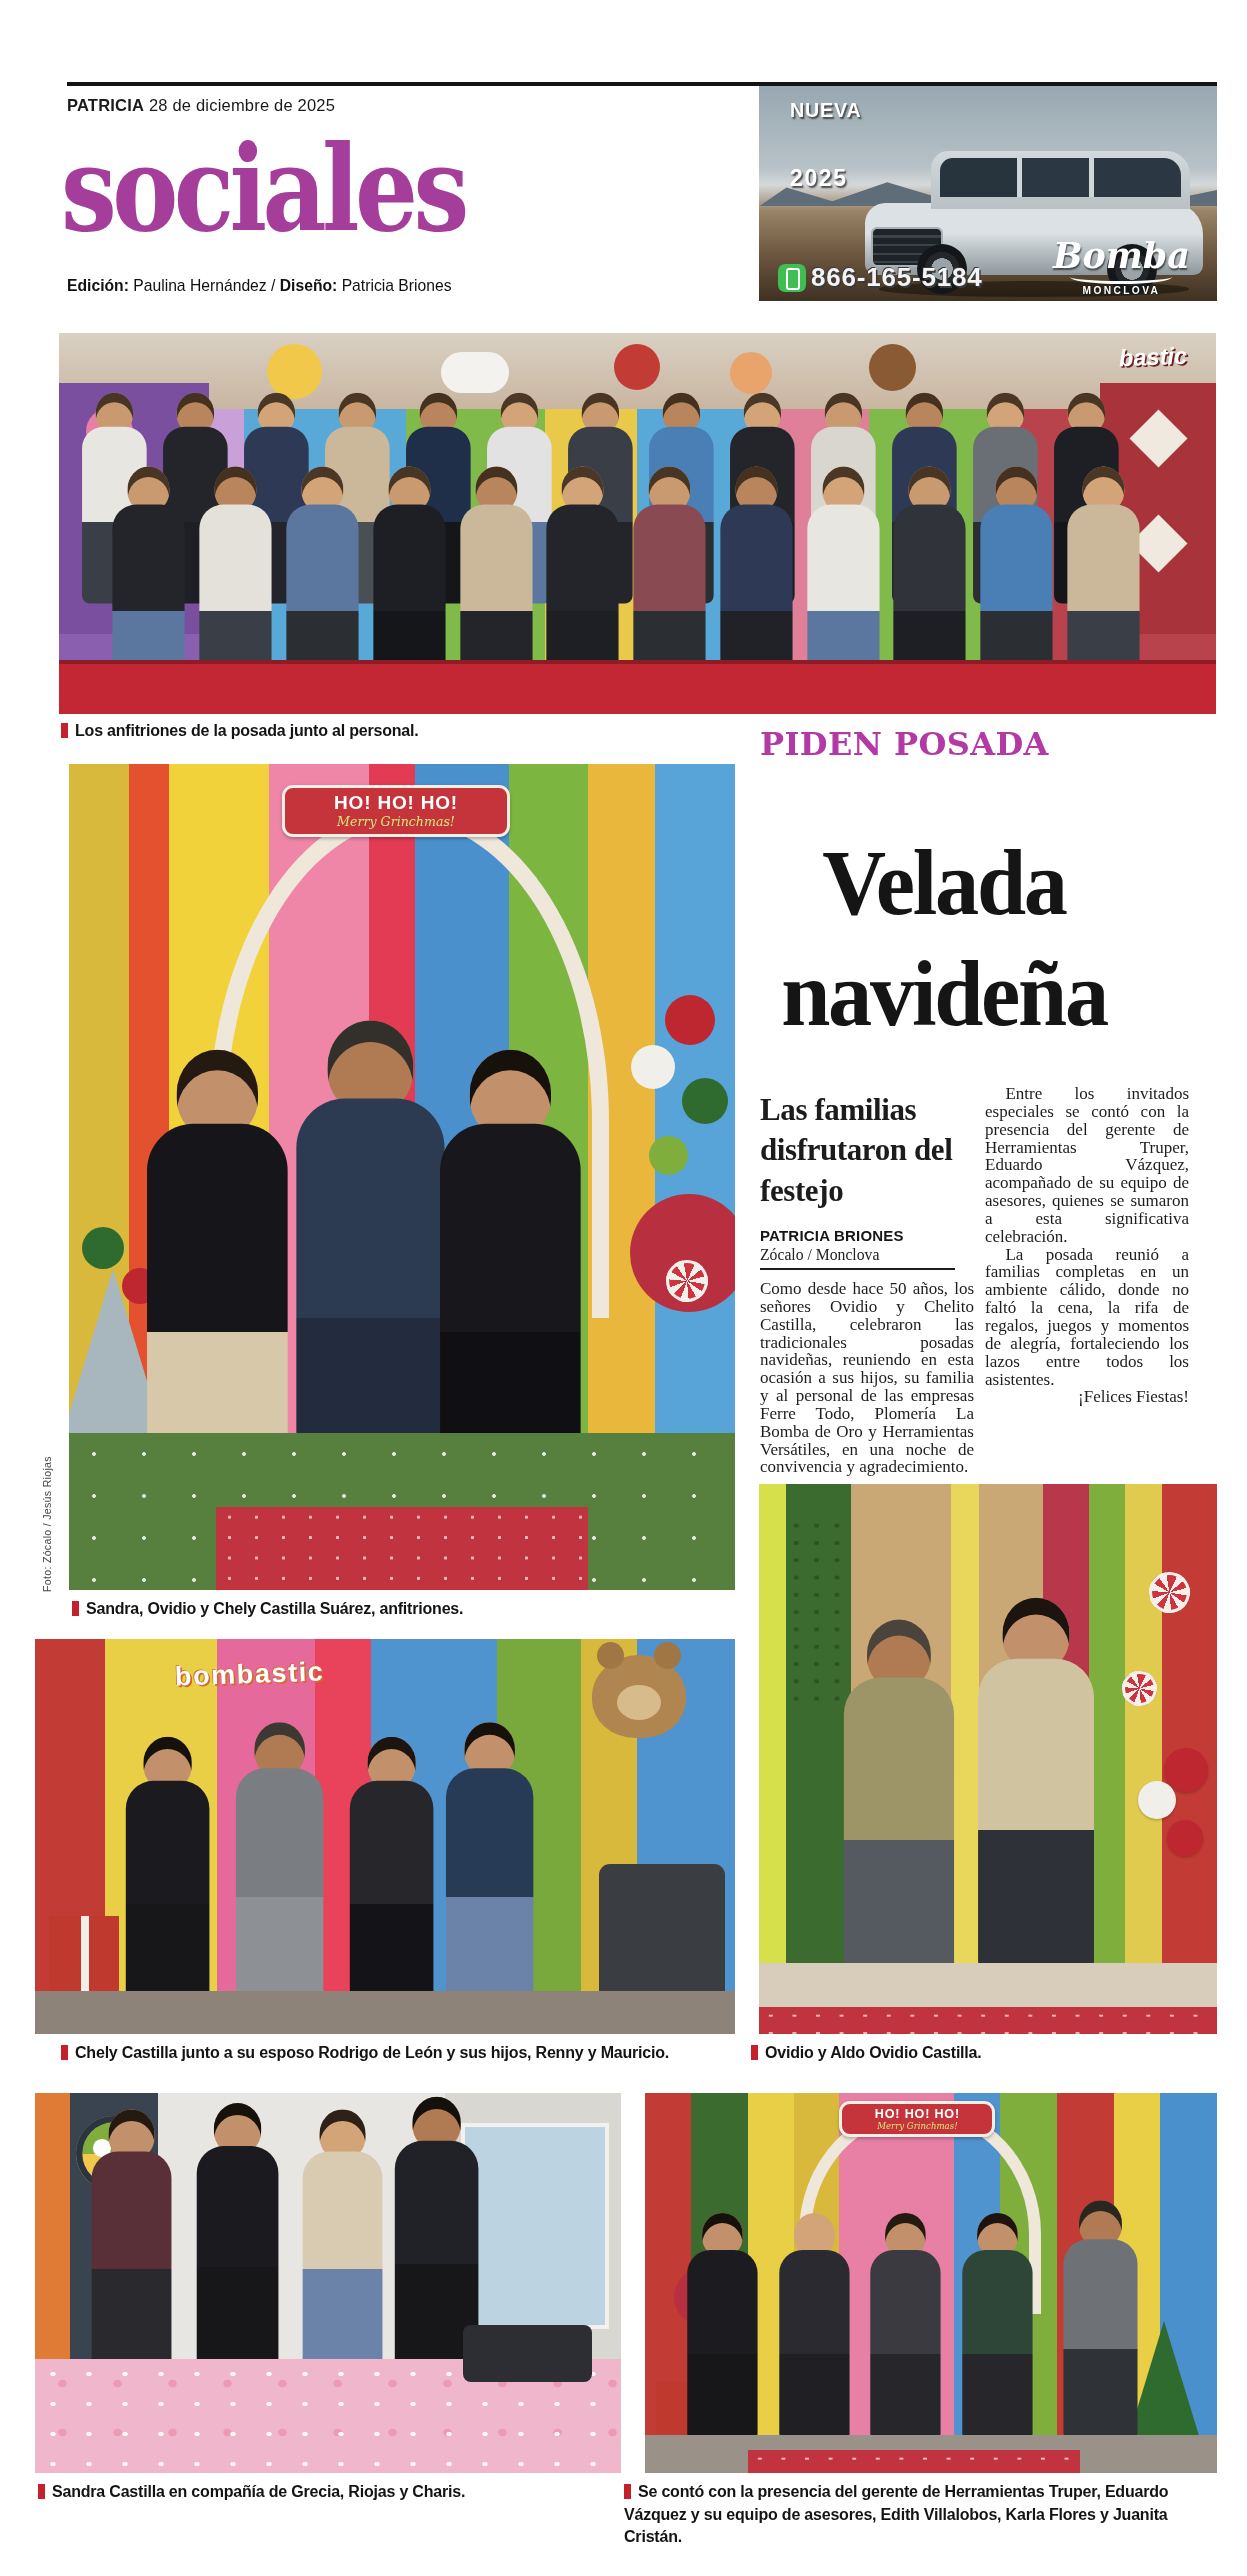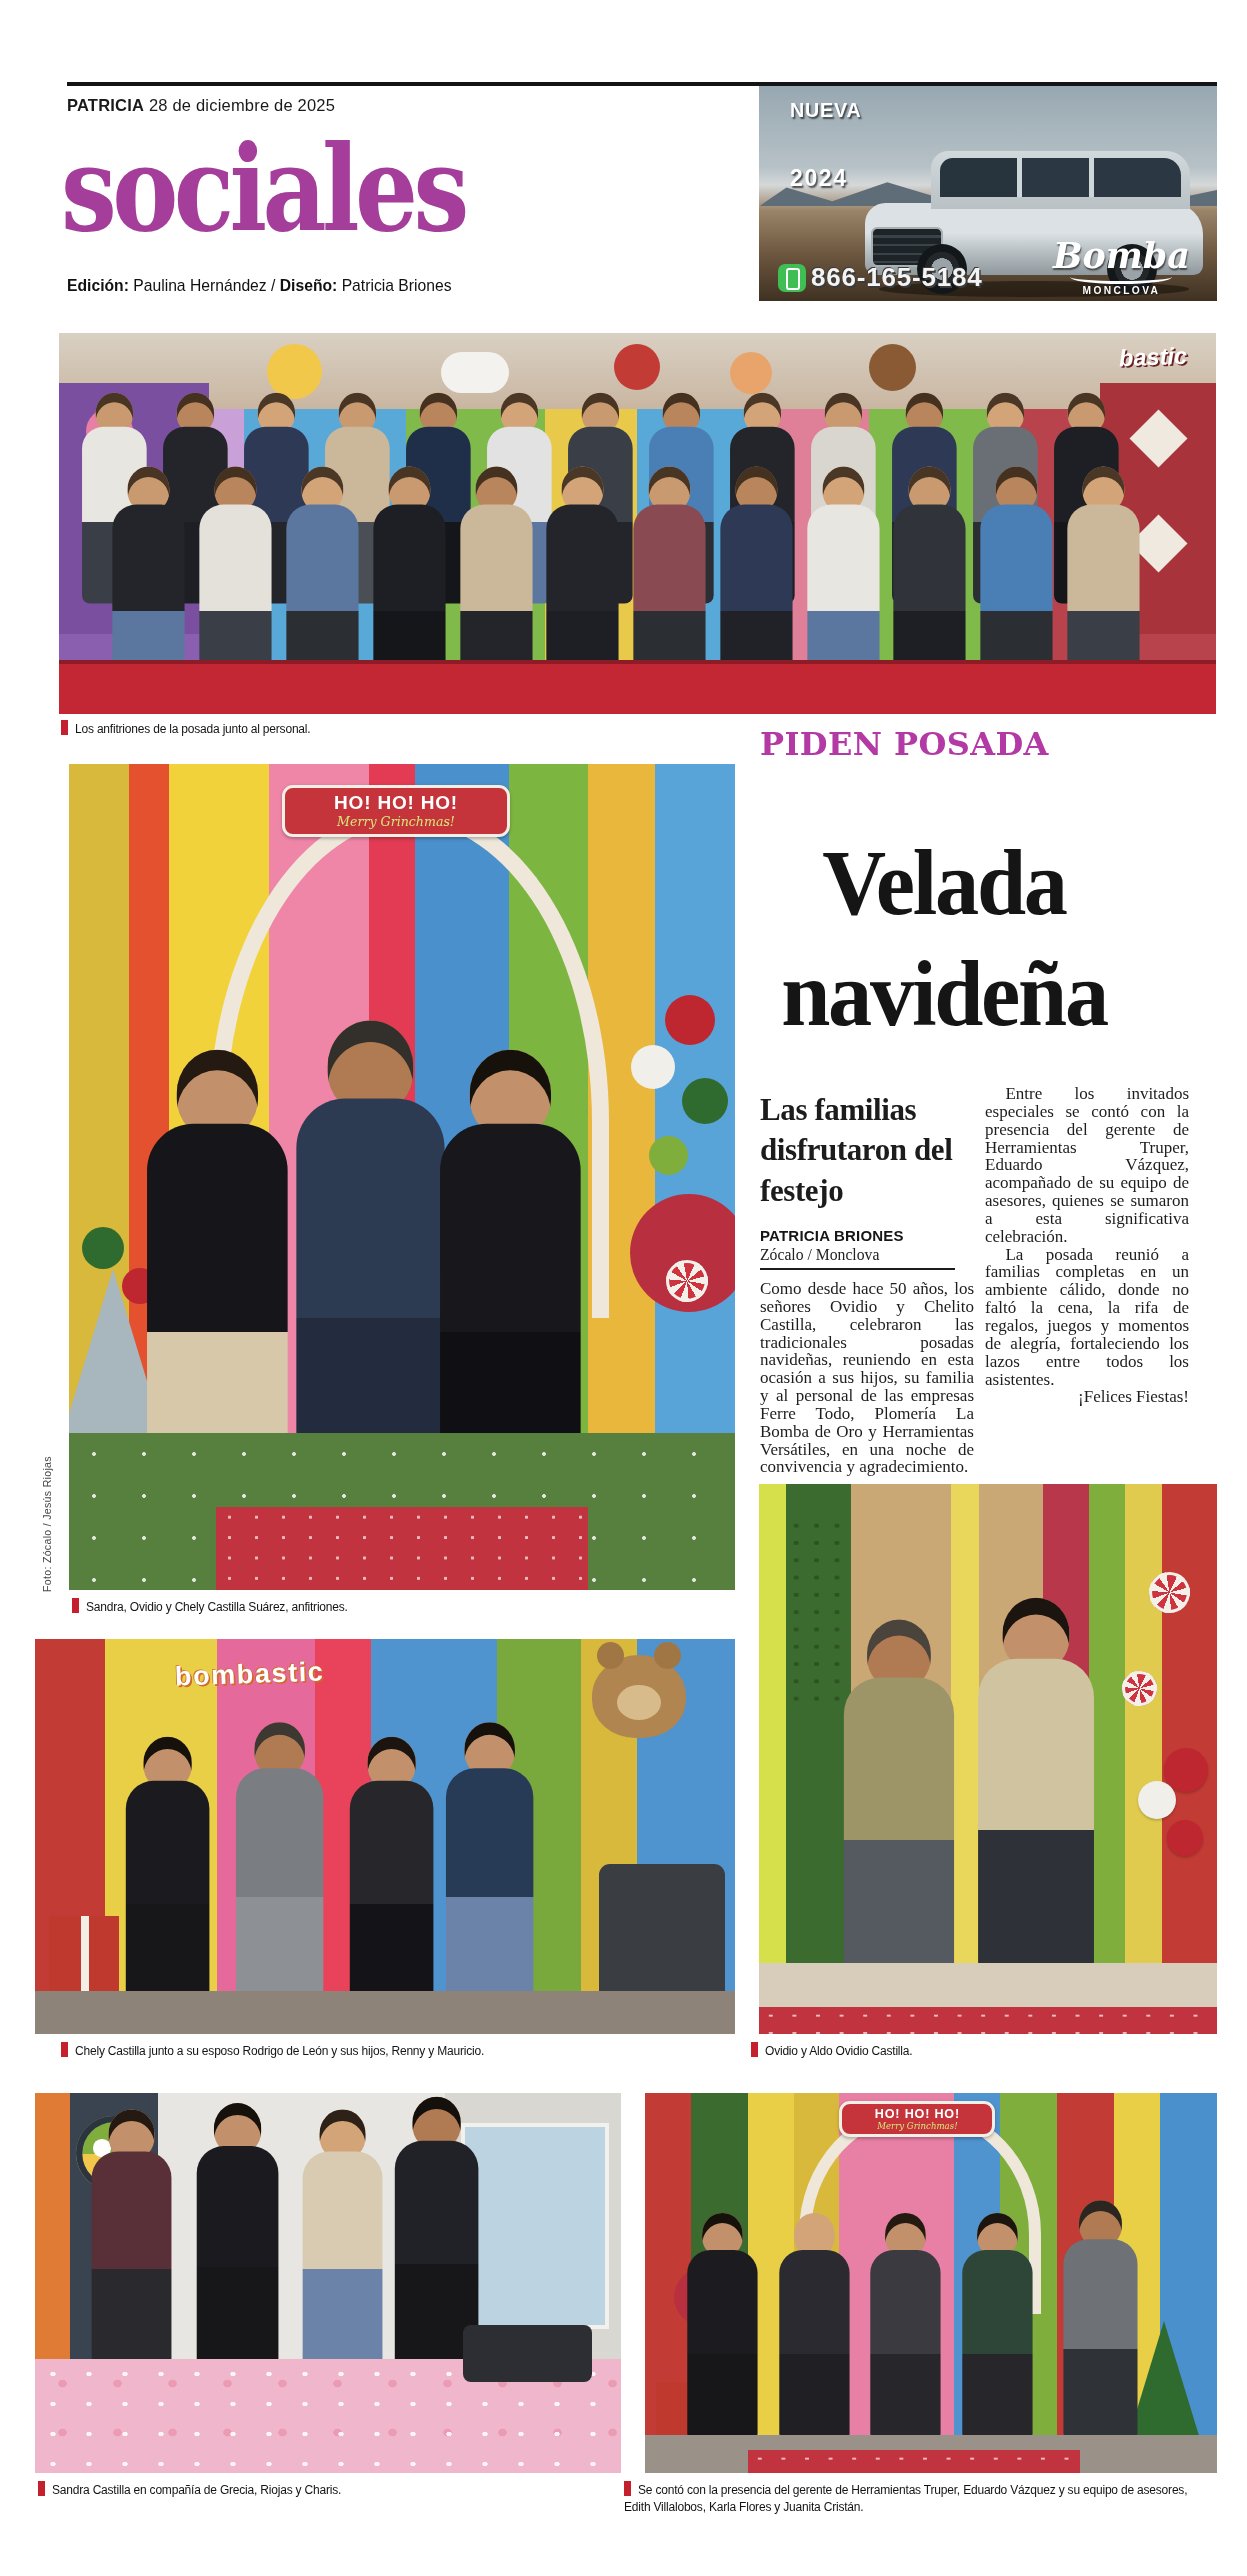--- a/index.html
+++ b/index.html
@@ -137,21 +137,21 @@
           background:linear-gradient(90deg,#c23b34 0 8%,#3c6b2f 8% 18%,#e8cf45 18% 26%,#d8b93c 26% 34%,#e87fa5 34% 54%,#4f93cf 54% 62%,#7fae3d 62% 72%,#c23b34 72% 82%,#e8cf45 82% 90%,#4a90cc 90% 100%);}
   .p6-floor{left:0;bottom:0;width:100%;height:10%;background:#9a9188;}
   .p6-runner{left:18%;bottom:0;width:58%;height:6%;background:#c23340;
              background-image:radial-gradient(#ffffffb0 1.6px,transparent 2px);background-size:23.6px 17.3px;}
   .p6-arch{left:27%;top:3%;width:38%;height:52%;border-width:12.6px;}
   .p6-tree{right:3%;bottom:9%;border-left:36px solid transparent;border-right:36px solid transparent;border-bottom:118px solid #2f6b2f;}
   .p6-ball{left:5%;top:46%;width:58px;height:58px;background:#b83040;}
   .p6-gift{left:2%;bottom:10%;width:12%;height:14%;background:#c0392e;}
 
   
-  .caption{position:absolute;font-weight:normal;font-size:12px;color:#141414;letter-spacing:-0.2px;line-height:1.42;}
+  .caption{position:absolute;font-weight:bold;font-size:16px;color:#141414;letter-spacing:-0.2px;line-height:1.42;}
   .caption .bullet{display:inline-block;width:7px;height:15px;background:#c5202d;margin-right:7px;vertical-align:-1.6px;}
   .photo-credit{position:absolute;left:41px;top:1443px;height:149px;writing-mode:vertical-rl;
                 transform:rotate(180deg);font-size:10.6px;color:#474747;letter-spacing:0.3px;}
 
   
   .kicker{left:760px;top:725px;font-family:"DejaVu Serif",serif;font-weight:bold;font-size:32px;
           color:#b339a4;letter-spacing:0.4px;}
   .headline{left:753px;top:827px;width:382px;text-align:center;font-family:"Liberation Serif",serif;
             font-weight:bold;font-size:94px;line-height:1.18;letter-spacing:-2.4px;color:#151515;
             transform:scaleX(.94);transform-origin:center top;}
@@ -190,21 +190,21 @@
   <div class="abs suv">
     <div class="abs suv-shadow"></div>
     <div class="abs suv-body"></div>
     <div class="abs suv-cab"></div>
     <div class="abs suv-glass"></div>
     <div class="abs suv-grille"></div>
     <div class="abs wheel w1"></div>
     <div class="abs wheel w2"></div>
   </div>
   <div class="abs ad-nueva">NUEVA</div>
-  <div class="abs ad-year">2024</div>
+  <div class="abs ad-year">2025</div>
   <div class="abs ad-phone">
     <span class="wa-icon"></span>
     <span class="ad-number">866-165-5184</span>
   </div>
   <div class="abs ford-block">
     <div class="ford-script">Bomba</div>
     <div class="ford-swoosh"></div>
     <div class="ford-city">MONCLOVA</div>
   </div>
 </div>

